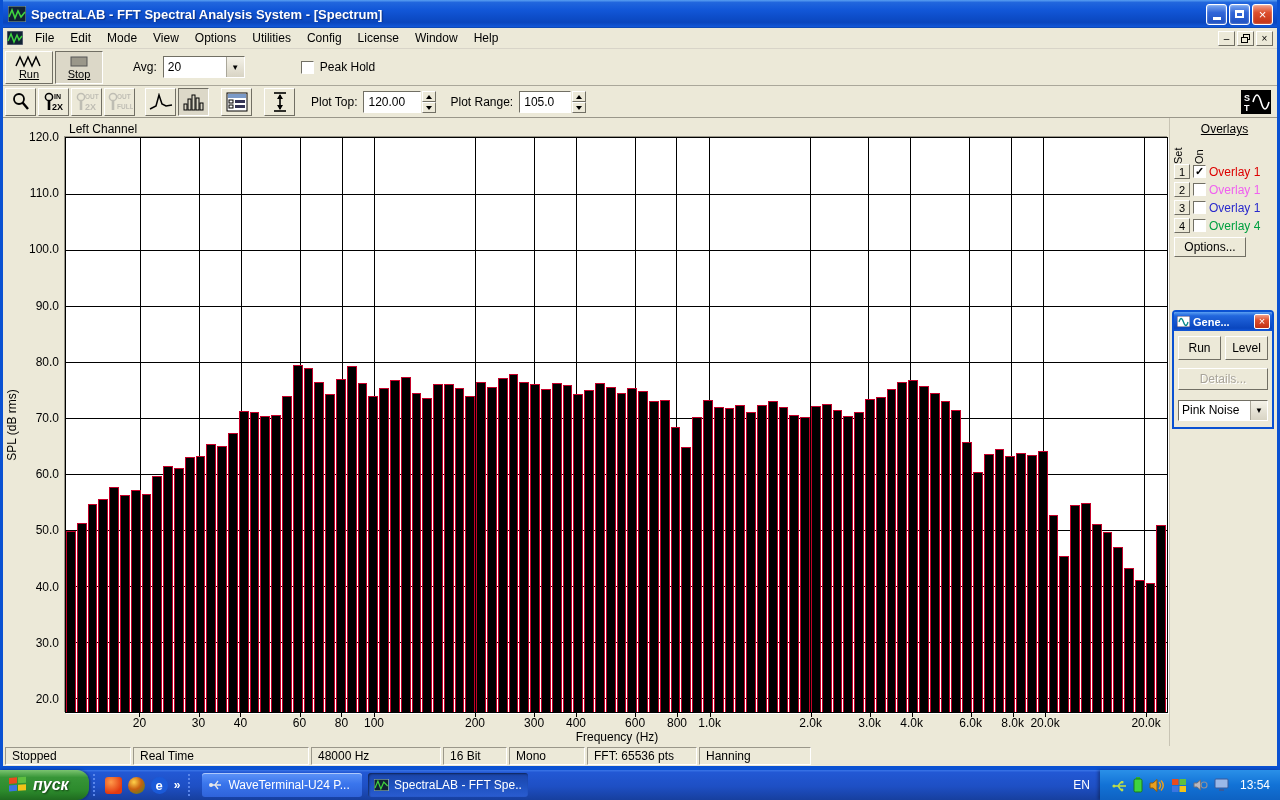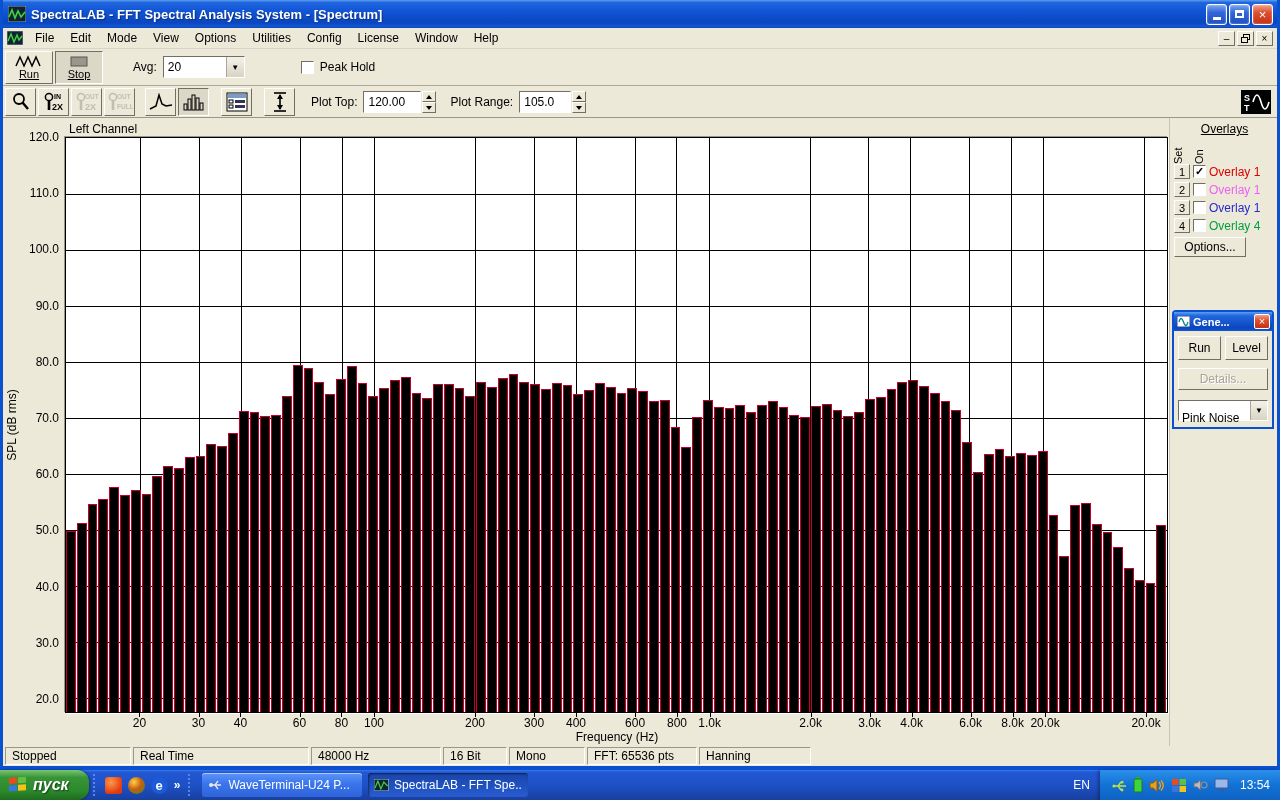--- a/index.html
+++ b/index.html
@@ -107,21 +107,21 @@
   .gen-close { width:16px; height:15px; border-radius:2px; border:1px solid #fff; color:#fff; font-size:11px; line-height:1;
     display:flex; align-items:center; justify-content:center;
     background:linear-gradient(180deg,#f2a08a 0%,#dd4f2e 40%,#c23215 100%); }
   .gen-body { padding:5px 4px 6px 4px; }
   .gen-btn-row { display:flex; gap:4px; }
   .gen-btn { flex:1; height:24px; background:#ece9d8; border:1px solid; border-color:#fff #716f64 #716f64 #fff;
     font-size:12px; display:flex; align-items:center; justify-content:center; }
   .gen-details { margin-top:8px; width:100%; height:22px; background:#ece9d8; border:1px solid; border-color:#fff #716f64 #716f64 #fff;
     color:#a8a49a; text-shadow:1px 1px 0 #fff; font-size:12px; display:flex; align-items:center; justify-content:center; }
   .gen-combo { margin-top:10px; display:flex; height:21px; border:1px solid; border-color:#716f64 #fff #fff #716f64; background:#fff; }
-  .gen-combo .combo-val { flex:1; font-size:12px; padding:10px 3px; white-space:nowrap; }
+  .gen-combo .combo-val { flex:1; font-size:12px; padding:2px 3px; white-space:nowrap; }
   .gen-combo .combo-arrow { width:17px; background:linear-gradient(#f4f2e8,#d8d4c4); border-left:1px solid #aaa79a;
     display:flex; align-items:center; justify-content:center; font-size:8px; }
 
   
   .statusbar { height:20px; flex:0 0 20px; background:#ece9d8; display:flex; align-items:stretch; padding:1px 2px; gap:2px; }
   .status-panel { border:1px solid; border-color:#9a978a #fff #fff #9a978a; padding:1px 6px; font-size:12px; white-space:nowrap; }
   .sp0{width:126px;} .sp1{width:176px;} .sp2{width:130px;} .sp3{width:64px;} .sp4{width:76px;} .sp5{width:110px;} .sp6{width:112px;}
 
   
   .taskbar { position:absolute; left:0; bottom:0; width:1280px; height:30px;

